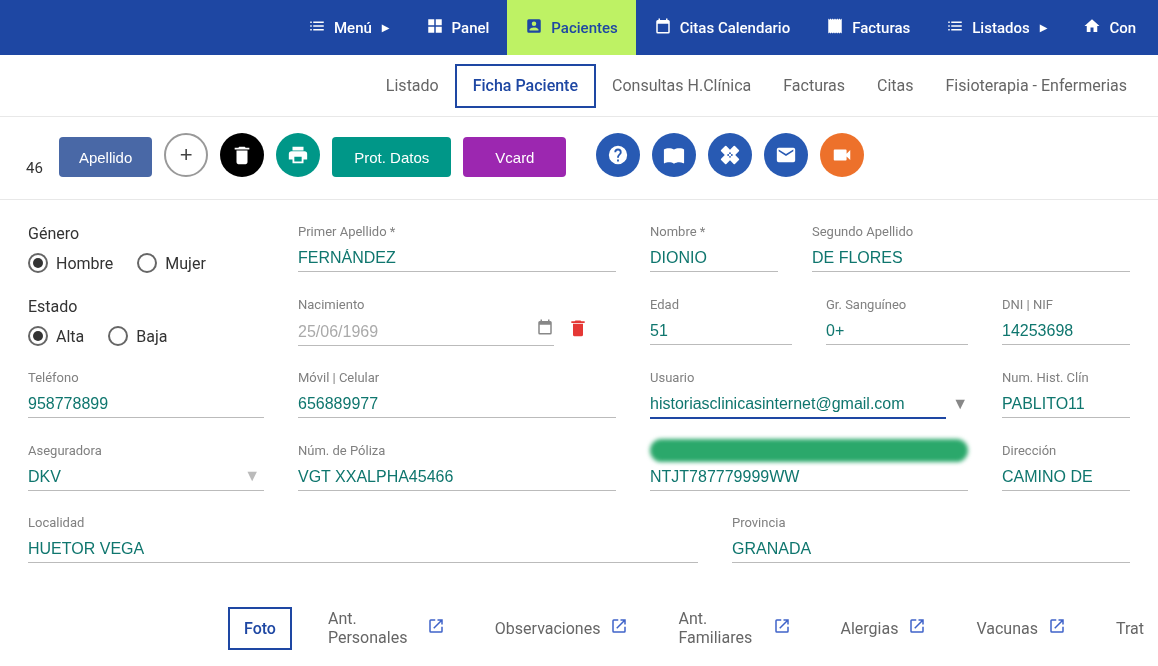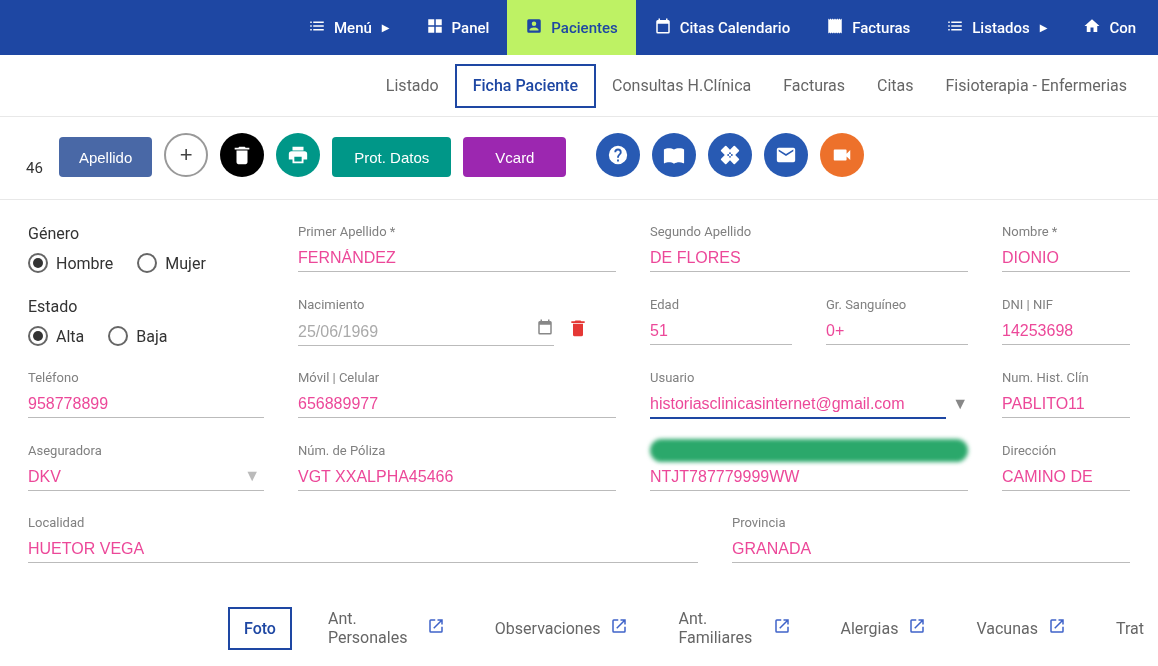--- a/index.html
+++ b/index.html
@@ -32,21 +32,21 @@
   
   .form { padding: 24px 28px 14px; }
   .row { display: flex; gap: 34px; margin-bottom: 24px; }
   .fcol { display: flex; flex-direction: column; }
   .lbl { font-size: 13px; color: #808080; margin-bottom: 6px; }
   .rgroup { display: flex; gap: 24px; margin-top: 4px; }
   .radio { display: flex; align-items: center; gap: 8px; cursor: pointer; font-size: 16px; color: #333; }
   .rmark { width: 20px; height: 20px; border: 2px solid #666; border-radius: 50%; display: flex; align-items: center; justify-content: center; }
   .rmark.sel::after { content: ''; width: 10px; height: 10px; background: #333; border-radius: 50%; }
   
-  .inp { border: none; border-bottom: 1px solid #bbb; padding: 4px 0; font-size: 16px; color: #ec4899; background: transparent; outline: none; width: 100%; }
+  .inp { border: none; border-bottom: 1px solid #bbb; padding: 4px 0; font-size: 16px; color: #0f766e; background: transparent; outline: none; width: 100%; }
   .inp::placeholder { color: #aaa; }
   .inp-date { color: #aaa; }
   .inp-wrap { position: relative; display: flex; align-items: flex-end; }
   .cal-ic { position: absolute; right: 6px; bottom: 6px; color: #888; cursor: pointer; }
   .trash-ic { color: #e53835; cursor: pointer; margin-left: 14px; margin-bottom: 4px; }
   .dd-ic { color: #888; cursor: pointer; }
   .usr-focus { border-bottom: 2px solid #1e47a3; }
   .redacted { background: #2ba86b; height: 28px; border-radius: 14px; flex: 1; margin-top: -4px; filter: blur(2px); }
   
   .tabbar { display: flex; align-items: center; gap: 22px; padding: 10px 0 0 228px; }
@@ -173,27 +173,27 @@
         <label class="radio">
             <span class="rmark"></span>
             <span>Mujer</span>
           </label>
       </div>
     </div>
     <div class="fcol" style="width:318px">
       <div class="lbl">Primer Apellido *</div>
       <input class="inp" value="FERNÁNDEZ" style="">
     </div>
-    <div class="fcol" style="width:318px">
-      <div class="lbl">Segundo Apellido</div>
-      <input class="inp" value="DE FLORES" style="">
-    </div>
     <div class="fcol" style="flex:1;min-width:0">
       <div class="lbl">Nombre *</div>
       <input class="inp" value="DIONIO" style="">
+    </div>
+    <div class="fcol" style="width:318px">
+      <div class="lbl">Segundo Apellido</div>
+      <input class="inp" value="DE FLORES" style="">
     </div>
   </div>
 
   <div class="row">
     <div class="fcol" style="width:236px">
       <div class="lbl" style="font-size:16px;color:#333">Estado</div>
       <div class="rgroup">
         <label class="radio">
             <span class="rmark sel"></span>
             <span>Alta</span>

